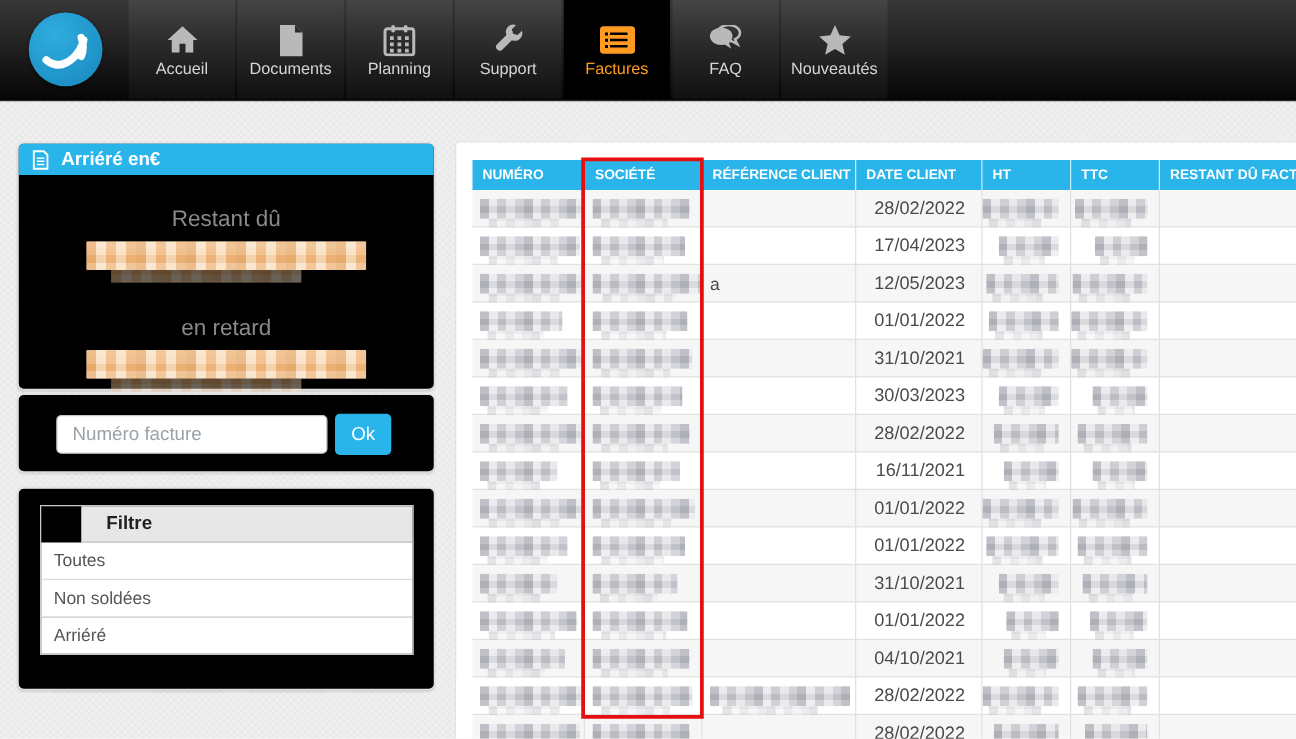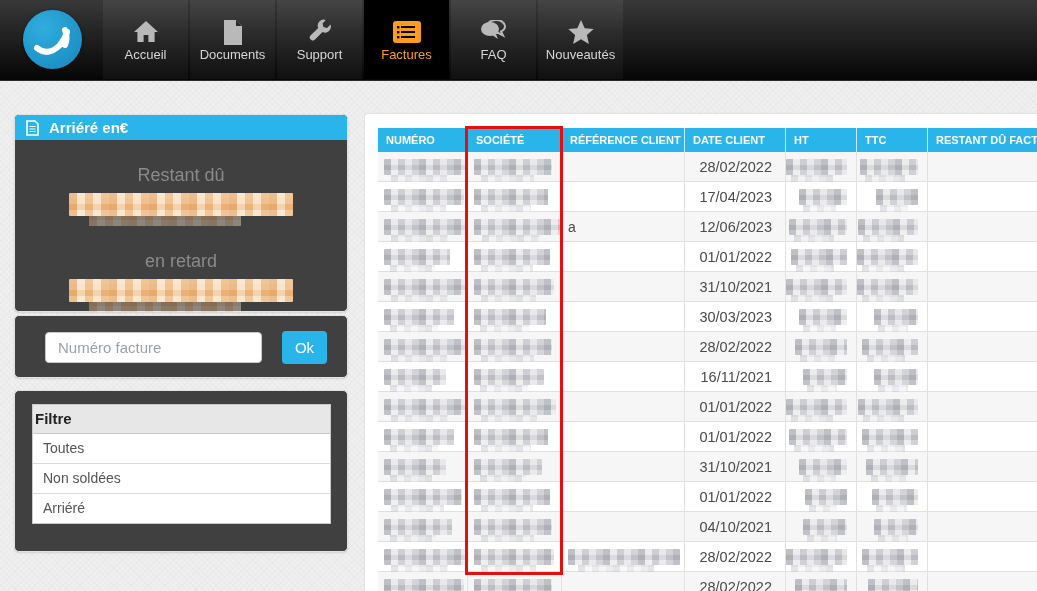--- a/index.html
+++ b/index.html
@@ -37,21 +37,21 @@
     color:#c4c4c4;
   }
   .nav-item .nav-icon{height:30px;display:flex;align-items:center;justify-content:center;color:#b9b9b9;}
   .nav-item .nav-label{font-size:13px;margin-top:0;color:#d6d6d6;}
   .nav-item.active{background:#000;}
   .nav-item.active .nav-icon{color:var(--nav-orange);}
   .nav-item.active .nav-label{color:var(--nav-orange);}
 
   
   .card{
-    position:absolute;background:#404040;border:1px solid #e2e2e2;border-radius:5px;
+    position:absolute;background:#000000;border:1px solid #e2e2e2;border-radius:5px;
     box-shadow:0 1px 2px rgba(0,0,0,.12);box-sizing:border-box;
   }
   #card-arrears{left:14px;top:114px;width:334px;height:198px;}
   .card-header{
     height:25px;background:var(--accent);border-radius:4px 4px 0 0;
     display:flex;align-items:center;color:#fff;font-weight:bold;font-size:15px;
     padding-left:11px;
   }
   .card-header .hdr-icon{margin-right:10px;display:flex;align-items:center;}
   .arrears-body{text-align:center;}
@@ -78,30 +78,30 @@
 
   #card-search{left:14px;top:315px;width:334px;height:63px;}
   .search-row{display:flex;align-items:center;padding:15px 0 0 30px;}
   .search-input{
     width:203px;height:29px;border:1px solid #c9c9c9;border-radius:4px;
     font-family:"Liberation Sans",sans-serif;font-size:15px;color:#444;
     padding:0 0 0 12px;outline:none;
   }
   .search-input::placeholder{color:#9aa2a8;}
   .ok-button{
-    width:45px;height:33px;margin-left:20px;border:none;border-radius:4px;
+    width:45px;height:33px;margin-left:6px;border:none;border-radius:4px;
     background:var(--accent);color:#fff;font-size:15px;cursor:pointer;
     font-family:"Liberation Sans",sans-serif;
   }
 
   #card-filter{left:14px;top:390px;width:334px;height:162px;}
   .filter-table{margin:13px 16px 0 17px;border:1px solid #c9c9c9;}
   .filter-head{
     height:28px;line-height:28px;background:#e7e7e7;border-bottom:1px solid #c9c9c9;
-    font-weight:bold;font-size:15px;color:#222;padding-left:2px;
+    font-weight:bold;font-size:15px;color:#222;padding-left:20px;margin-left:32px;
   }
   .filter-row{
     height:29px;line-height:29px;background:#fff;border-bottom:1px solid #dcdcdc;
     font-size:14px;color:#555;padding-left:10px;cursor:pointer;
   }
   .filter-row:last-child{border-bottom:none;}
 
   
   .main-panel{
     position:absolute;left:364px;top:113px;width:680px;height:500px;
@@ -153,20 +153,41 @@
         <span class="nav-label">Accueil</span>
       </div>
       <div class="nav-item">
         <span class="nav-icon">
           <svg width="22" height="27" viewBox="0 0 22 27">
             <path d="M2 1 h12 l6 6 v19 H2 Z" fill="currentColor"></path>
             <path d="M14 1 v6 h6 Z" fill="#2a2a2a"></path>
           </svg>
         </span>
         <span class="nav-label">Documents</span>
+      </div>
+      <div class="nav-item">
+        <span class="nav-icon">
+          <svg width="27" height="26" viewBox="0 0 27 26">
+            <rect x="2" y="4" width="23" height="21" rx="2" fill="none" stroke="currentColor" stroke-width="2.4"></rect>
+            <rect x="7" y="1" width="3" height="6" rx="1.4" fill="currentColor"></rect>
+            <rect x="17" y="1" width="3" height="6" rx="1.4" fill="currentColor"></rect>
+            <g fill="currentColor">
+              <rect x="6" y="10" width="3" height="3"></rect>
+              <rect x="12" y="10" width="3" height="3"></rect>
+              <rect x="18" y="10" width="3" height="3"></rect>
+              <rect x="6" y="15" width="3" height="3"></rect>
+              <rect x="12" y="15" width="3" height="3"></rect>
+              <rect x="18" y="15" width="3" height="3"></rect>
+              <rect x="6" y="20" width="3" height="3"></rect>
+              <rect x="12" y="20" width="3" height="3"></rect>
+              <rect x="18" y="20" width="3" height="3"></rect>
+            </g>
+          </svg>
+        </span>
+        <span class="nav-label">Planning</span>
       </div>
       <div class="nav-item">
         <span class="nav-icon">
           <svg width="26" height="26" viewBox="0 0 26 26">
             <path d="M23.5 5.5 a6 6 0 0 1 -8 7.6 L8 20.6 a3 3 0 0 1 -4.3 -4.3 L11.2 9 a6 6 0 0 1 7.6 -8 l-3.3 3.4 1 3.6 3.6 1 Z" fill="currentColor"></path>
           </svg>
         </span>
         <span class="nav-label">Support</span>
       </div>
       <div class="nav-item active">
@@ -290,21 +311,21 @@
         <div class="td c-left" style="width: 172px;"></div>
       </div>
       <div class="trow alt">
         <div class="td c-left" style="width: 90px;">
           <div class="mosaic" style="width: 84px;"></div>
         </div>
         <div class="td c-left" style="width: 94px;">
           <div class="mosaic" style="width: 86px;"></div>
         </div>
         <div class="td c-ref" style="width: 123px;">a</div>
-        <div class="td c-date" style="width: 101px;">12/06/2023</div>
+        <div class="td c-date" style="width: 101px;">12/05/2023</div>
         <div class="td c-right" style="width: 71px;">
           <div class="mosaic" style="width: 58px;"></div>
         </div>
         <div class="td c-right" style="width: 71px;">
           <div class="mosaic" style="width: 60px;"></div>
         </div>
         <div class="td c-left" style="width: 172px;"></div>
       </div>
       <div class="trow">
         <div class="td c-left" style="width: 90px;">

